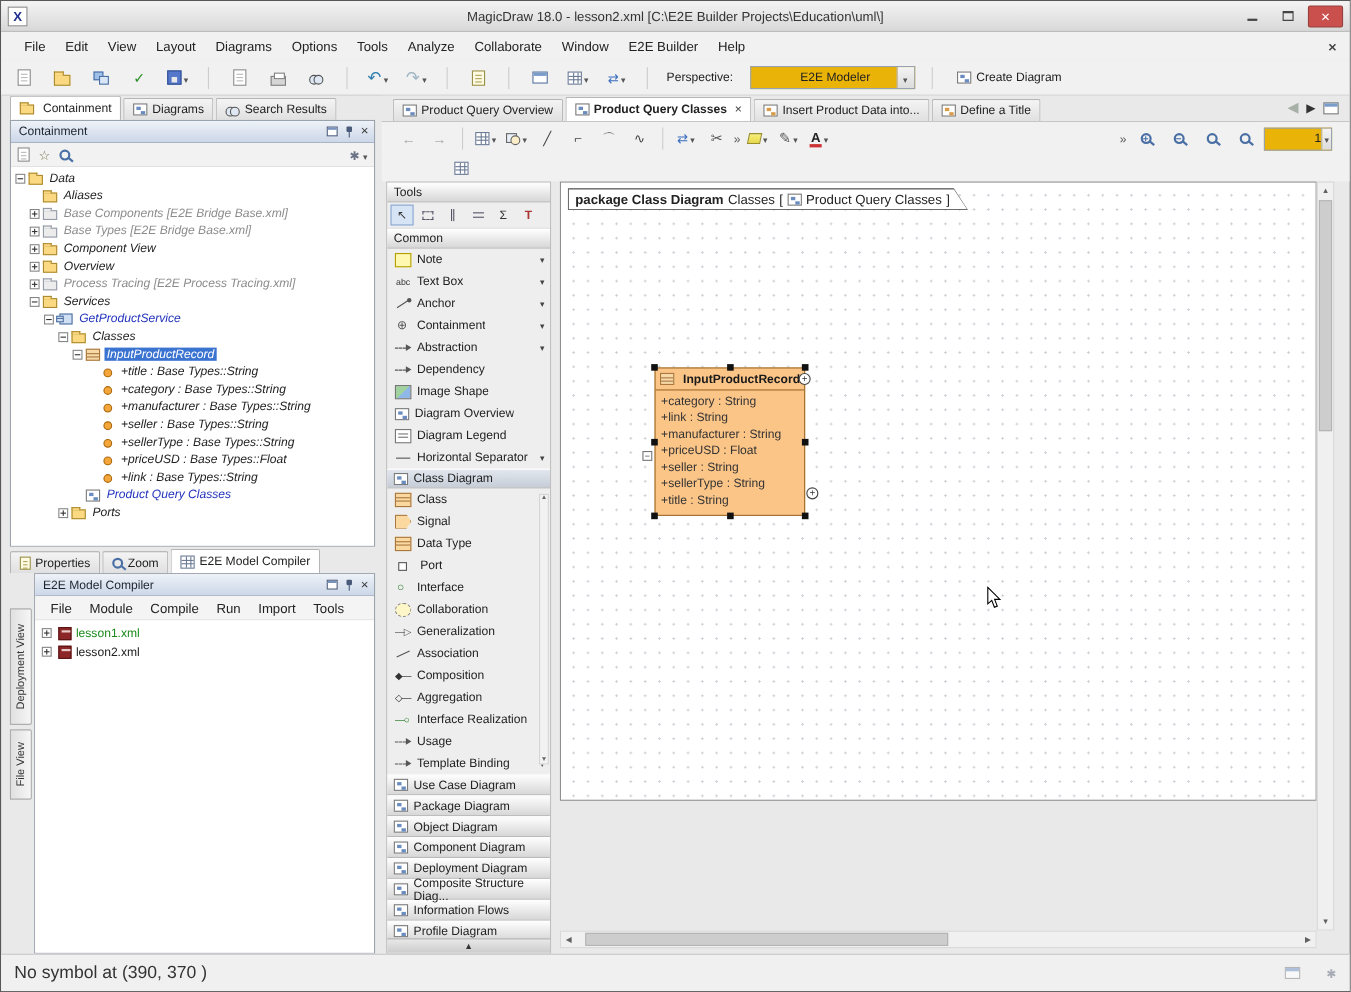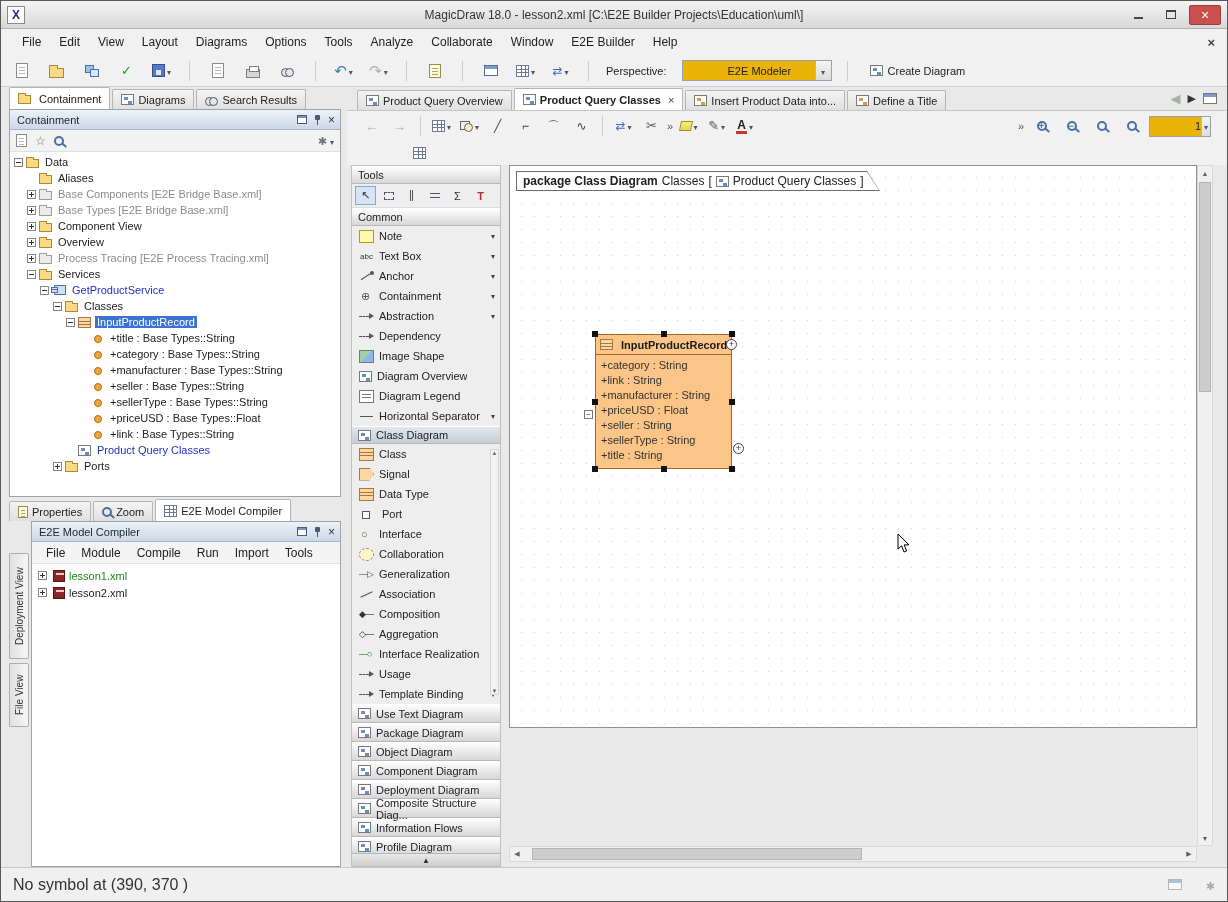--- a/index.html
+++ b/index.html
@@ -128,21 +128,21 @@
   .tico.folder { background:#fbd983; border:1px solid #ab8a31; height:9px; margin-top:2px; }
   .tico.folder::before { content:""; position:absolute; top:-3px; left:-1px; width:6px; height:2px; background:#fbd983; border:1px solid #ab8a31; border-bottom:none; }
   .tico.package { background:#ececec; border:1px solid #949ca8; height:9px; margin-top:2px; }
   .tico.package::before { content:""; position:absolute; top:-3px; left:-1px; width:6px; height:2px; background:#ececec; border:1px solid #949ca8; border-bottom:none; }
   .tico.component { background:#cfe0f4; border:1px solid #4f6fa0; height:10px; width:12px; margin-left:2px; }
   .tico.component::before { content:""; position:absolute; left:-4px; top:1px; width:5px; height:2px; background:#cfe0f4; border:1px solid #4f6fa0; }
   .tico.component::after { content:""; position:absolute; left:-4px; bottom:1px; width:5px; height:2px; background:#cfe0f4; border:1px solid #4f6fa0; }
   .tico.classbox { background:#f7d9a8; border:1px solid #a87840; height:11px; }
   .tico.classbox::before { content:""; position:absolute; left:0; right:0; top:3px; height:1px; background:#a87840; box-shadow:0 3px 0 #a87840; }
   .tico.attr { width:8px; height:8px; border-radius:50%; background:#f5a63a; border:1px solid #a86a10; margin:1px 6px 0 3px; }
-  .tlabel { padding:0 2px; color:#222; }
+  .tlabel { padding:0 2px; color:#222;font-style:italic; }
   .tlabel.gray { color:#8c8c8c; }
   .tlabel.blue { color:#2233bb; }
   .tlabel.sel { background:#3b73d1; color:#fff; }
 
   
   .cmenu { height:22px; display:flex; align-items:center; background:#f4f4f4; border-bottom:1px solid #e2e2e2; padding-left:6px; }
   .cmenu span { padding:3px 8px; font-size:12px; }
   #cfiles { background:#fff; height:302px; padding-top:3px; }
   .frow { display:flex; align-items:center; height:17px; font-size:11px; padding-left:6px; }
   .ic-model { width:12px; height:12px; background:#8d2626; border:1px solid #581414; margin:0 4px 0 3px; position:relative; }
@@ -761,21 +761,21 @@
         <span class="parrow"></span>
       </div>
     <div class="pitem">
         <span class="pi pi-dash"></span>
         <span class="plabel">Template Binding</span>
         <span class="parrow"></span>
       </div>
 
     <div class="psec" style="height:19px">
         <span class="dt-ic"></span>
-        <span>Use Text Diagram</span>
+        <span>Use Case Diagram</span>
       </div>
     <div class="psec" style="height:19px">
         <span class="dt-ic"></span>
         <span>Package Diagram</span>
       </div>
     <div class="psec" style="height:19px">
         <span class="dt-ic"></span>
         <span>Object Diagram</span>
       </div>
     <div class="psec" style="height:19px">

